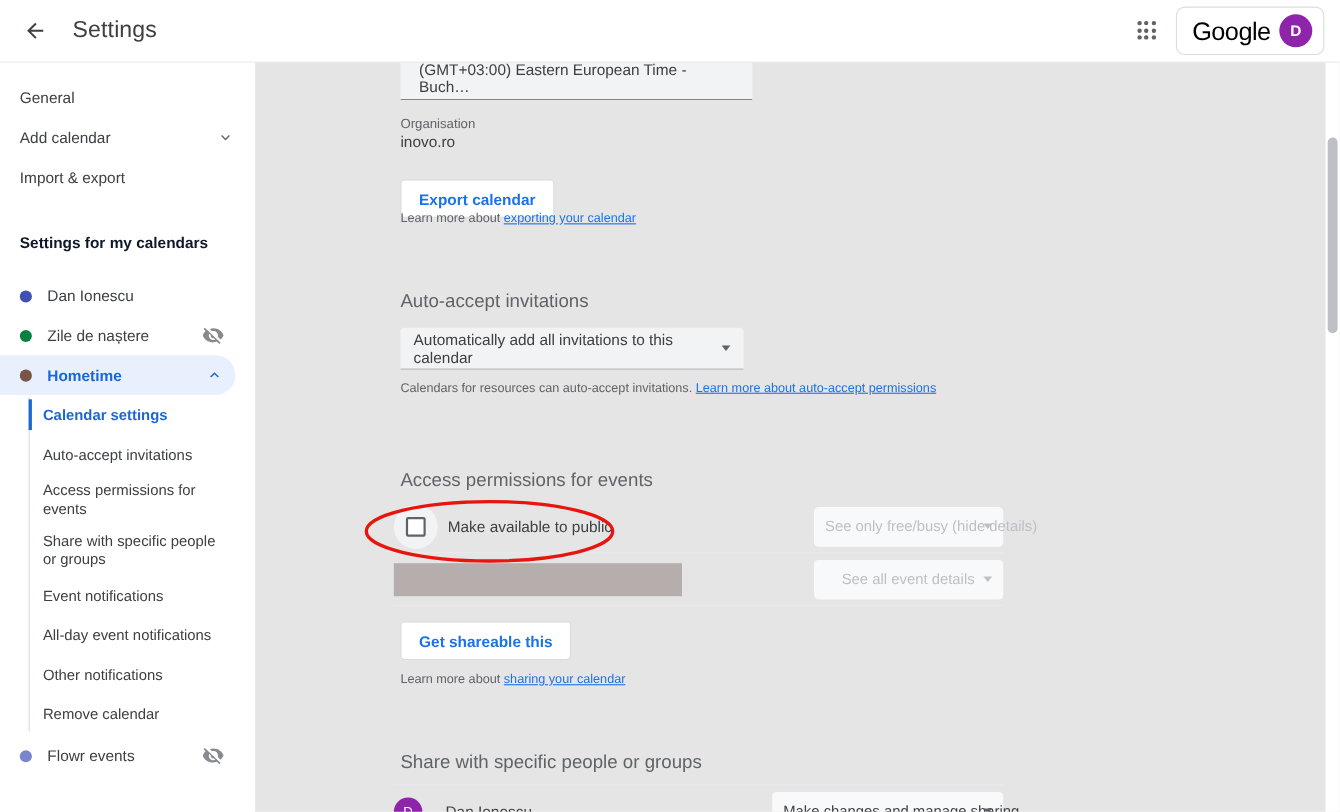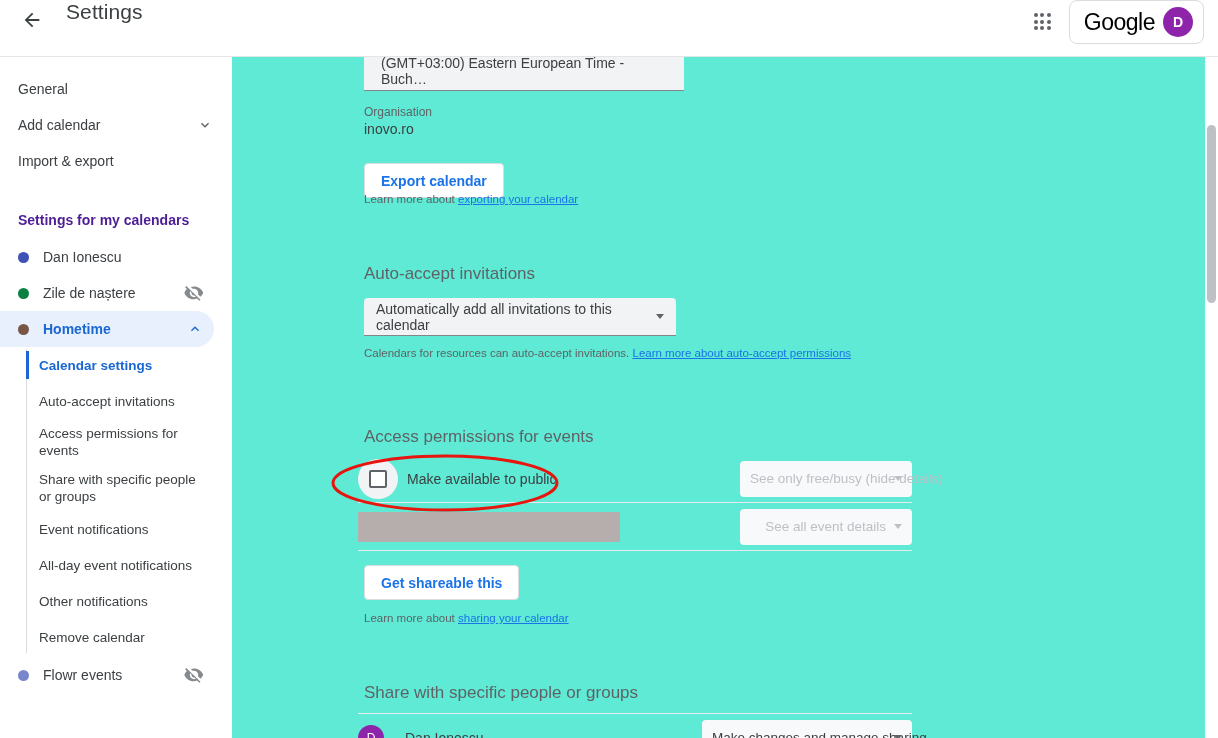--- a/index.html
+++ b/index.html
@@ -9,21 +9,21 @@
     font-family: "Liberation Sans", sans-serif;
     overflow: hidden;
   }
 
   
   .topbar {
     position: absolute; top: 0; left: 0;
     width: 1218px; height: 57px;
     background: #ffffff;
     border-bottom: 1px solid #e5e5e5;
-    display: flex; align-items: flex-start;
+    display: flex; align-items: center;
   }
   .back-btn {
     width: 40px; height: 40px; margin-left: 12px;
     display: flex; align-items: center; justify-content: center;
     border-radius: 50%; cursor: pointer;
   }
   .page-title {
     margin-left: 14px;
     font-size: 21px; color: #3c4043; letter-spacing: .1px;
   }
@@ -71,22 +71,22 @@
     height: 36px; display: flex; align-items: center;
     padding: 0 18px 0 18px; cursor: pointer;
     font-size: 14px; color: #3c4043;
     border-radius: 0 18px 18px 0;
   }
   .nav-item .label { flex: 1; }
   .chev { width: 18px; height: 18px; flex-shrink: 0;
     display:flex; align-items:center; justify-content:center; }
 
   .section-head {
-    font-size: 14px; font-weight: bold; color: #4c1d95;
-    padding: 0 18px; margin-top: 30px; margin-bottom: 8px;
+    font-size: 14px; font-weight: bold; color: #0f172a;
+    padding: 0 18px; margin-top: 30px; margin-bottom: 20px;
     height: 22px; display: flex; align-items: center;
   }
   .cal-item {
     height: 36px; display: flex; align-items: center;
     padding: 0 10px 0 18px; cursor: pointer;
     font-size: 14px; color: #3c4043;
     border-radius: 0 18px 18px 0;
     margin-right: 18px;
   }
   .cal-item.active { background: #e8f0fe; color: #1967d2; font-weight: bold; }
@@ -111,21 +111,21 @@
   .sub-item.active { color: #1967d2; font-weight: bold; }
   .sub-item.active::before {
     content: ""; position: absolute; left: 26px; top: 4px; bottom: 4px;
     width: 3px; background: #1967d2;
   }
 
   
   .content {
     position: absolute; top: 57px; left: 232px;
     width: 986px; height: 681px;
-    background: #5eead4; overflow: hidden;
+    background: #e5e5e5; overflow: hidden;
   }
   .inner { position: relative; width: 986px; padding-left: 132px; }
 
   .tz-select {
     position: absolute; top: -6px; left: 132px;
     width: 320px; height: 40px;
     background: #f1f3f4; border-radius: 4px 4px 0 0;
     display: flex; align-items: center; padding: 0 26px 0 17px;
     font-size: 14px; color: #3c4043; cursor: pointer;
     border-bottom: 1px solid #80868b;

